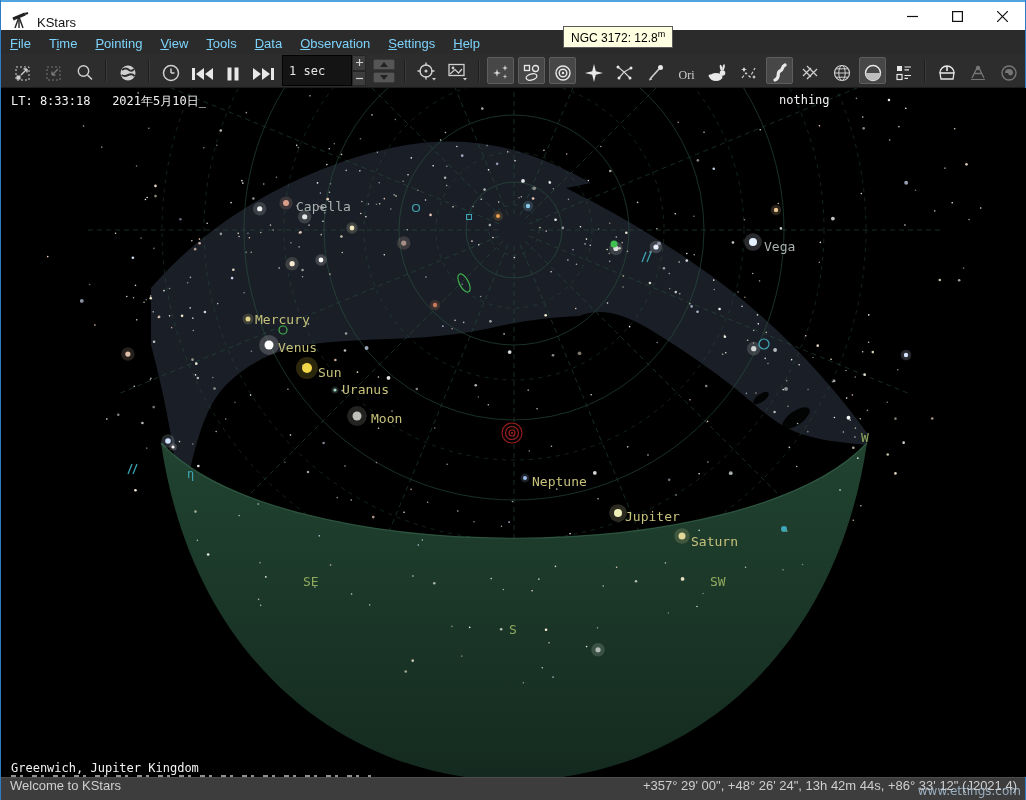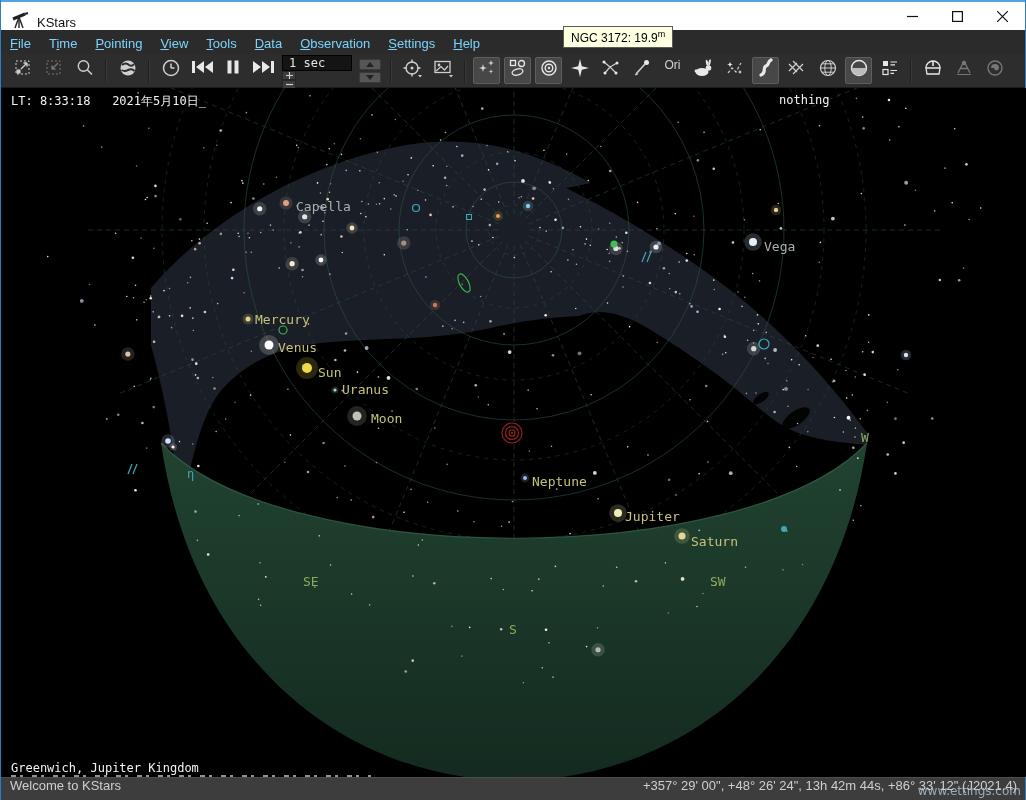--- a/index.html
+++ b/index.html
@@ -14,28 +14,28 @@
   .win-btns{margin-left:auto;display:flex;height:100%;}
   .win-btn{width:45px;height:100%;display:flex;align-items:center;justify-content:center;background:#fff;border:none;padding:0;}
   
   .menubar{position:absolute;left:0;top:30px;width:100%;height:24px;background:#2b2b2b;
            display:flex;align-items:flex-end;color:#7dd3fc;font-size:13px;}
   .menu-item{padding:3px 9px;cursor:default;}
   .menu-item u{text-decoration:underline;}
   
   .toolbar{position:absolute;left:0;top:54px;width:100%;height:34px;background:#2d2d2d;
            border-bottom:1px solid #1c1c1c;display:flex;align-items:center;box-sizing:border-box;padding-left:6px;}
-  .tb{width:27px;height:27px;margin:0 2px;display:flex;align-items:flex-start;justify-content:center;
-      background:transparent;border:1px solid transparent;border-radius:2px;padding:0;}
+  .tb{width:27px;height:27px;margin:0 2px;display:flex;align-items:flex-end;justify-content:center;
+      background:transparent;border:1px solid transparent;border-radius:2px;padding:0;font-family:Liberation Serif, serif;}
   .tb.pressed{background:#474747;border-color:#5e5e5e;}
   .tb.dim{opacity:.45;}
   .tb svg{display:block;}
   .tb-sep{width:1px;height:22px;background:#1e1e1e;border-right:1px solid #3a3a3a;margin:0 5px;}
   .ori-label{color:#d2d2d2;font-size:12px;}
-  .spinbox{display:flex;align-items:stretch;height:31px;margin:0 3px;flex-direction:column;}
+  .spinbox{display:flex;align-items:stretch;height:31px;margin:0 3px;}
   .spin-field{width:62px;background:#141414;border:1px solid #020202;color:#e6e6e6;
               font-family:"DejaVu Sans Mono",monospace;font-size:12px;display:flex;align-items:center;padding-left:6px;}
   .spin-btns{display:flex;flex-direction:column;}
   .spin-btn{flex:1;width:14px;background:#3d3d3d;border:1px solid #262626;display:flex;align-items:center;justify-content:center;padding:0;}
   .updown{display:flex;flex-direction:column;justify-content:center;gap:2px;margin:0 4px;}
   .ud-btn{width:22px;height:11px;background:#565656;border:1px solid #3a3a3a;border-radius:2px;
           display:flex;align-items:center;justify-content:center;padding:0;}
   .tri-up{width:0;height:0;border-left:4px solid transparent;border-right:4px solid transparent;border-bottom:5px solid #222;}
   .tri-dn{width:0;height:0;border-left:4px solid transparent;border-right:4px solid transparent;border-top:5px solid #222;}
   
@@ -105,21 +105,21 @@
       <span class="menu-item">T<u>i</u>me</span>
       <span class="menu-item"><u>P</u>ointing</span>
       <span class="menu-item"><u>V</u>iew</span>
       <span class="menu-item"><u>T</u>ools</span>
       <span class="menu-item"><u>D</u>ata</span>
       <span class="menu-item"><u>O</u>bservation</span>
       <span class="menu-item"><u>S</u>ettings</span>
       <span class="menu-item"><u>H</u>elp</span>
     </div>
 
-  <div class="tooltip"><span>NGC 3172: 19.9</span><sup>m</sup></div>
+  <div class="tooltip"><span>NGC 3172: 12.8</span><sup>m</sup></div>
 
   <div class="toolbar">
     <button class="tb">
       <svg width="19" height="19" viewBox="0 0 19 19">
         <rect x="3" y="3" width="13" height="13" fill="none" stroke="#cfcfcf" stroke-dasharray="2 2"></rect>
         <rect x="3.5" y="11.5" width="4" height="4" fill="#cfcfcf"></rect>
         <path d="M8,11 L14,5 M14,5 L10.5,5 M14,5 L14,8.5" stroke="#cfcfcf" stroke-width="1.4" fill="none"></path>
       </svg>
     </button>
     <button class="tb dim">

